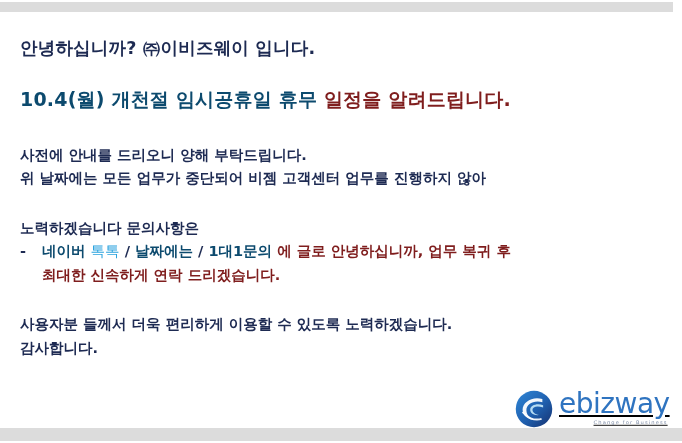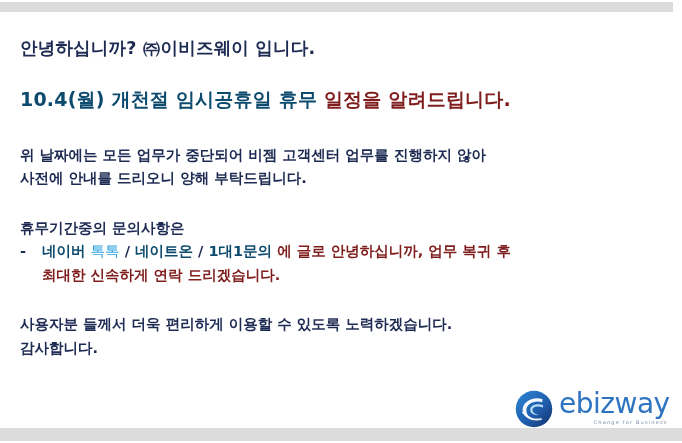--- a/index.html
+++ b/index.html
@@ -120,20 +120,21 @@
     width: 38px;
     height: 38px;
     flex: 0 0 38px;
   }
   .logo-text-wrap {
     display: flex;
     flex-direction: column;
     align-items: flex-end;
     line-height: 1;
     padding-bottom: 2px;
+    text-decoration: underline;
   }
   .logo-word {
     font-size: 28px;
     font-weight: 400;
     color: #2f74c0;
     letter-spacing: -0.5px;
     font-family: "DejaVu Sans", "Liberation Sans", sans-serif;
   }
   .logo-tagline {
     font-size: 5.2px;
@@ -153,29 +154,29 @@
 
   <div class="content">
 
     <p class="greeting line">안녕하십니까?  ㈜이비즈웨이  입니다.</p>
 
     <p class="headline line">
       <span class="blue">10.4(월)  개천절  임시공휴일  휴무</span><span class="navy">  일정을  알려드립니다.</span>
     </p>
 
     <p class="para">
+      <span class="row">사전에  안내를  드리오니  양해  부탁드립니다.</span>
       <span class="row">위  날짜에는  모든  업무가  중단되어  비젬  고객센터  업무를  진행하지  않아</span>
-      <span class="row">사전에  안내를  드리오니  양해  부탁드립니다.</span>
     </p>
 
     <p class="para inquiry">
-      <span class="row">휴무기간중의  문의사항은</span>
+      <span class="row">노력하겠습니다  문의사항은</span>
 
       <span class="row-dash">
-        <span class="dash">-</span><span class="blue">네이버</span>&nbsp;<span class="strongblue">톡톡</span>&nbsp;<span class="sep">/</span>&nbsp;<span class="blue">네이트온</span>&nbsp;<span class="sep">/</span>&nbsp;<span class="blue">1대1문의</span><span class="navy">  에  글로  안녕하십니까,  업무  복귀  후</span>
+        <span class="dash">-</span><span class="blue">네이버</span>&nbsp;<span class="strongblue">톡톡</span>&nbsp;<span class="sep">/</span>&nbsp;<span class="blue">날짜에는</span>&nbsp;<span class="sep">/</span>&nbsp;<span class="blue">1대1문의</span><span class="navy">  에  글로  안녕하십니까,  업무  복귀  후</span>
       </span>
 
       <span class="row-dash">
         <span class="indent"></span><span class="navy">최대한  신속하게  연락  드리겠습니다.</span>
       </span>
     </p>
 
     <p class="para">
       <span class="row">사용자분  들께서  더욱  편리하게  이용할  수  있도록  노력하겠습니다.</span>
       <span class="row">감사합니다.</span>

